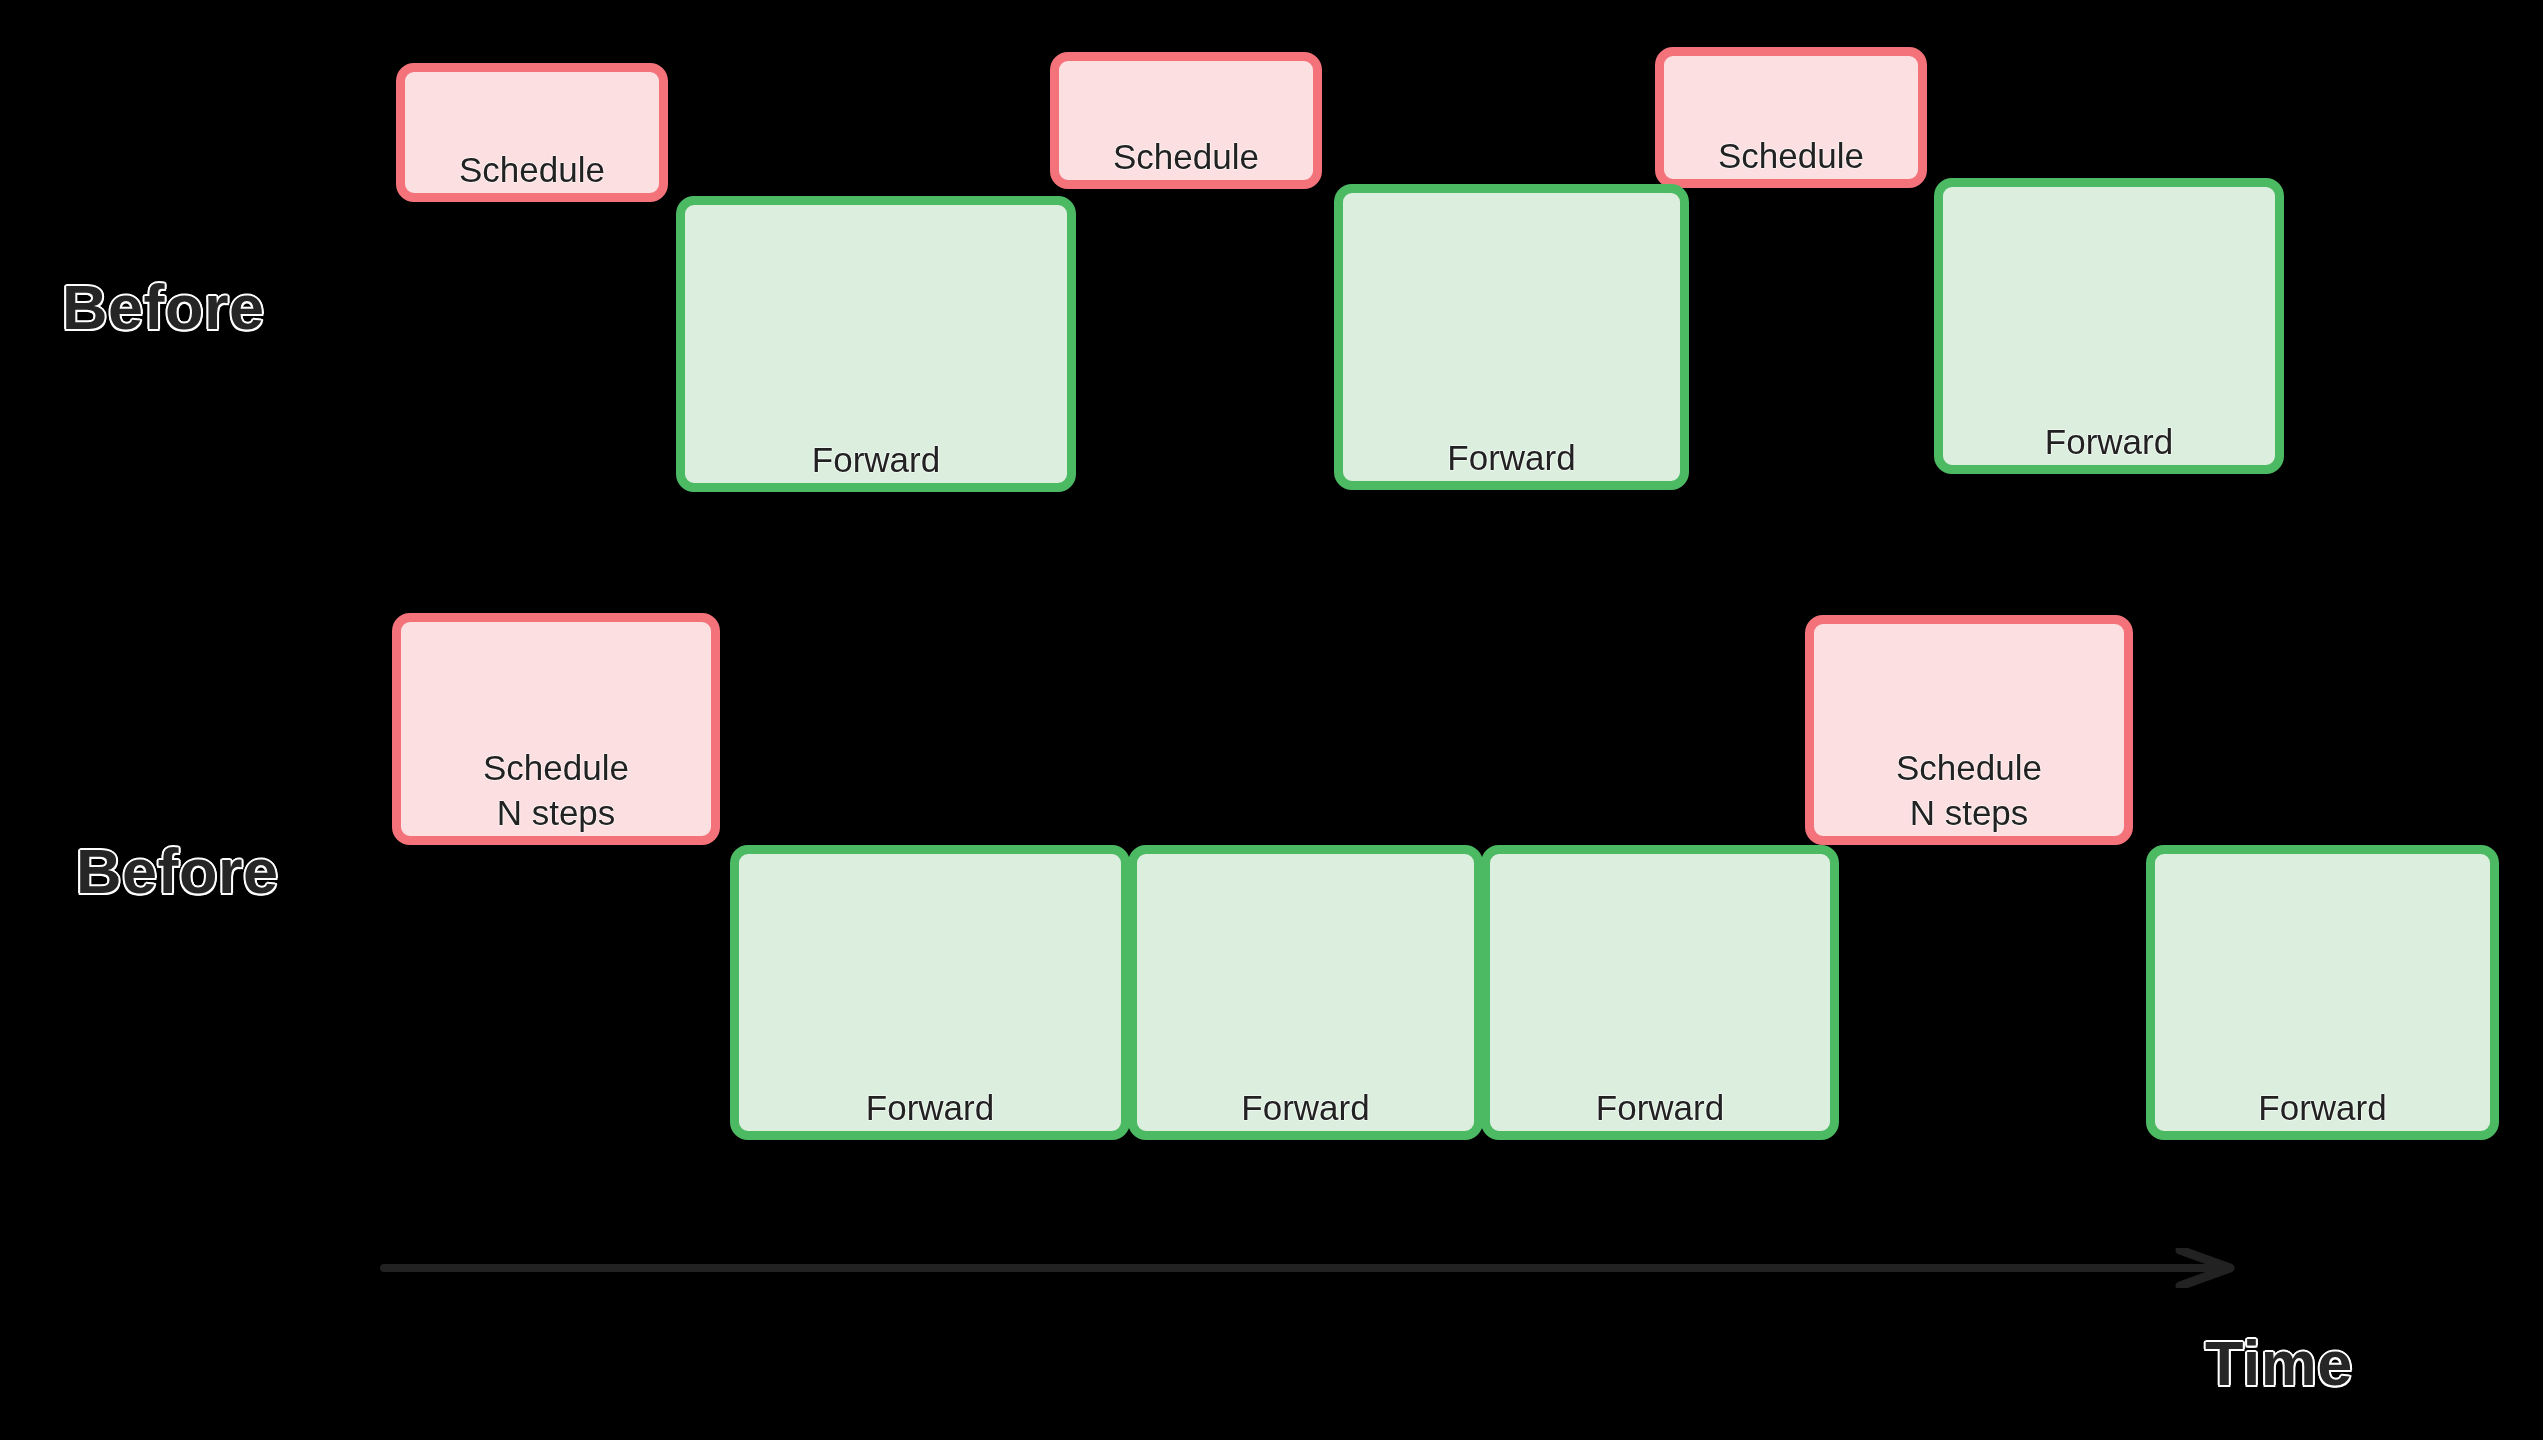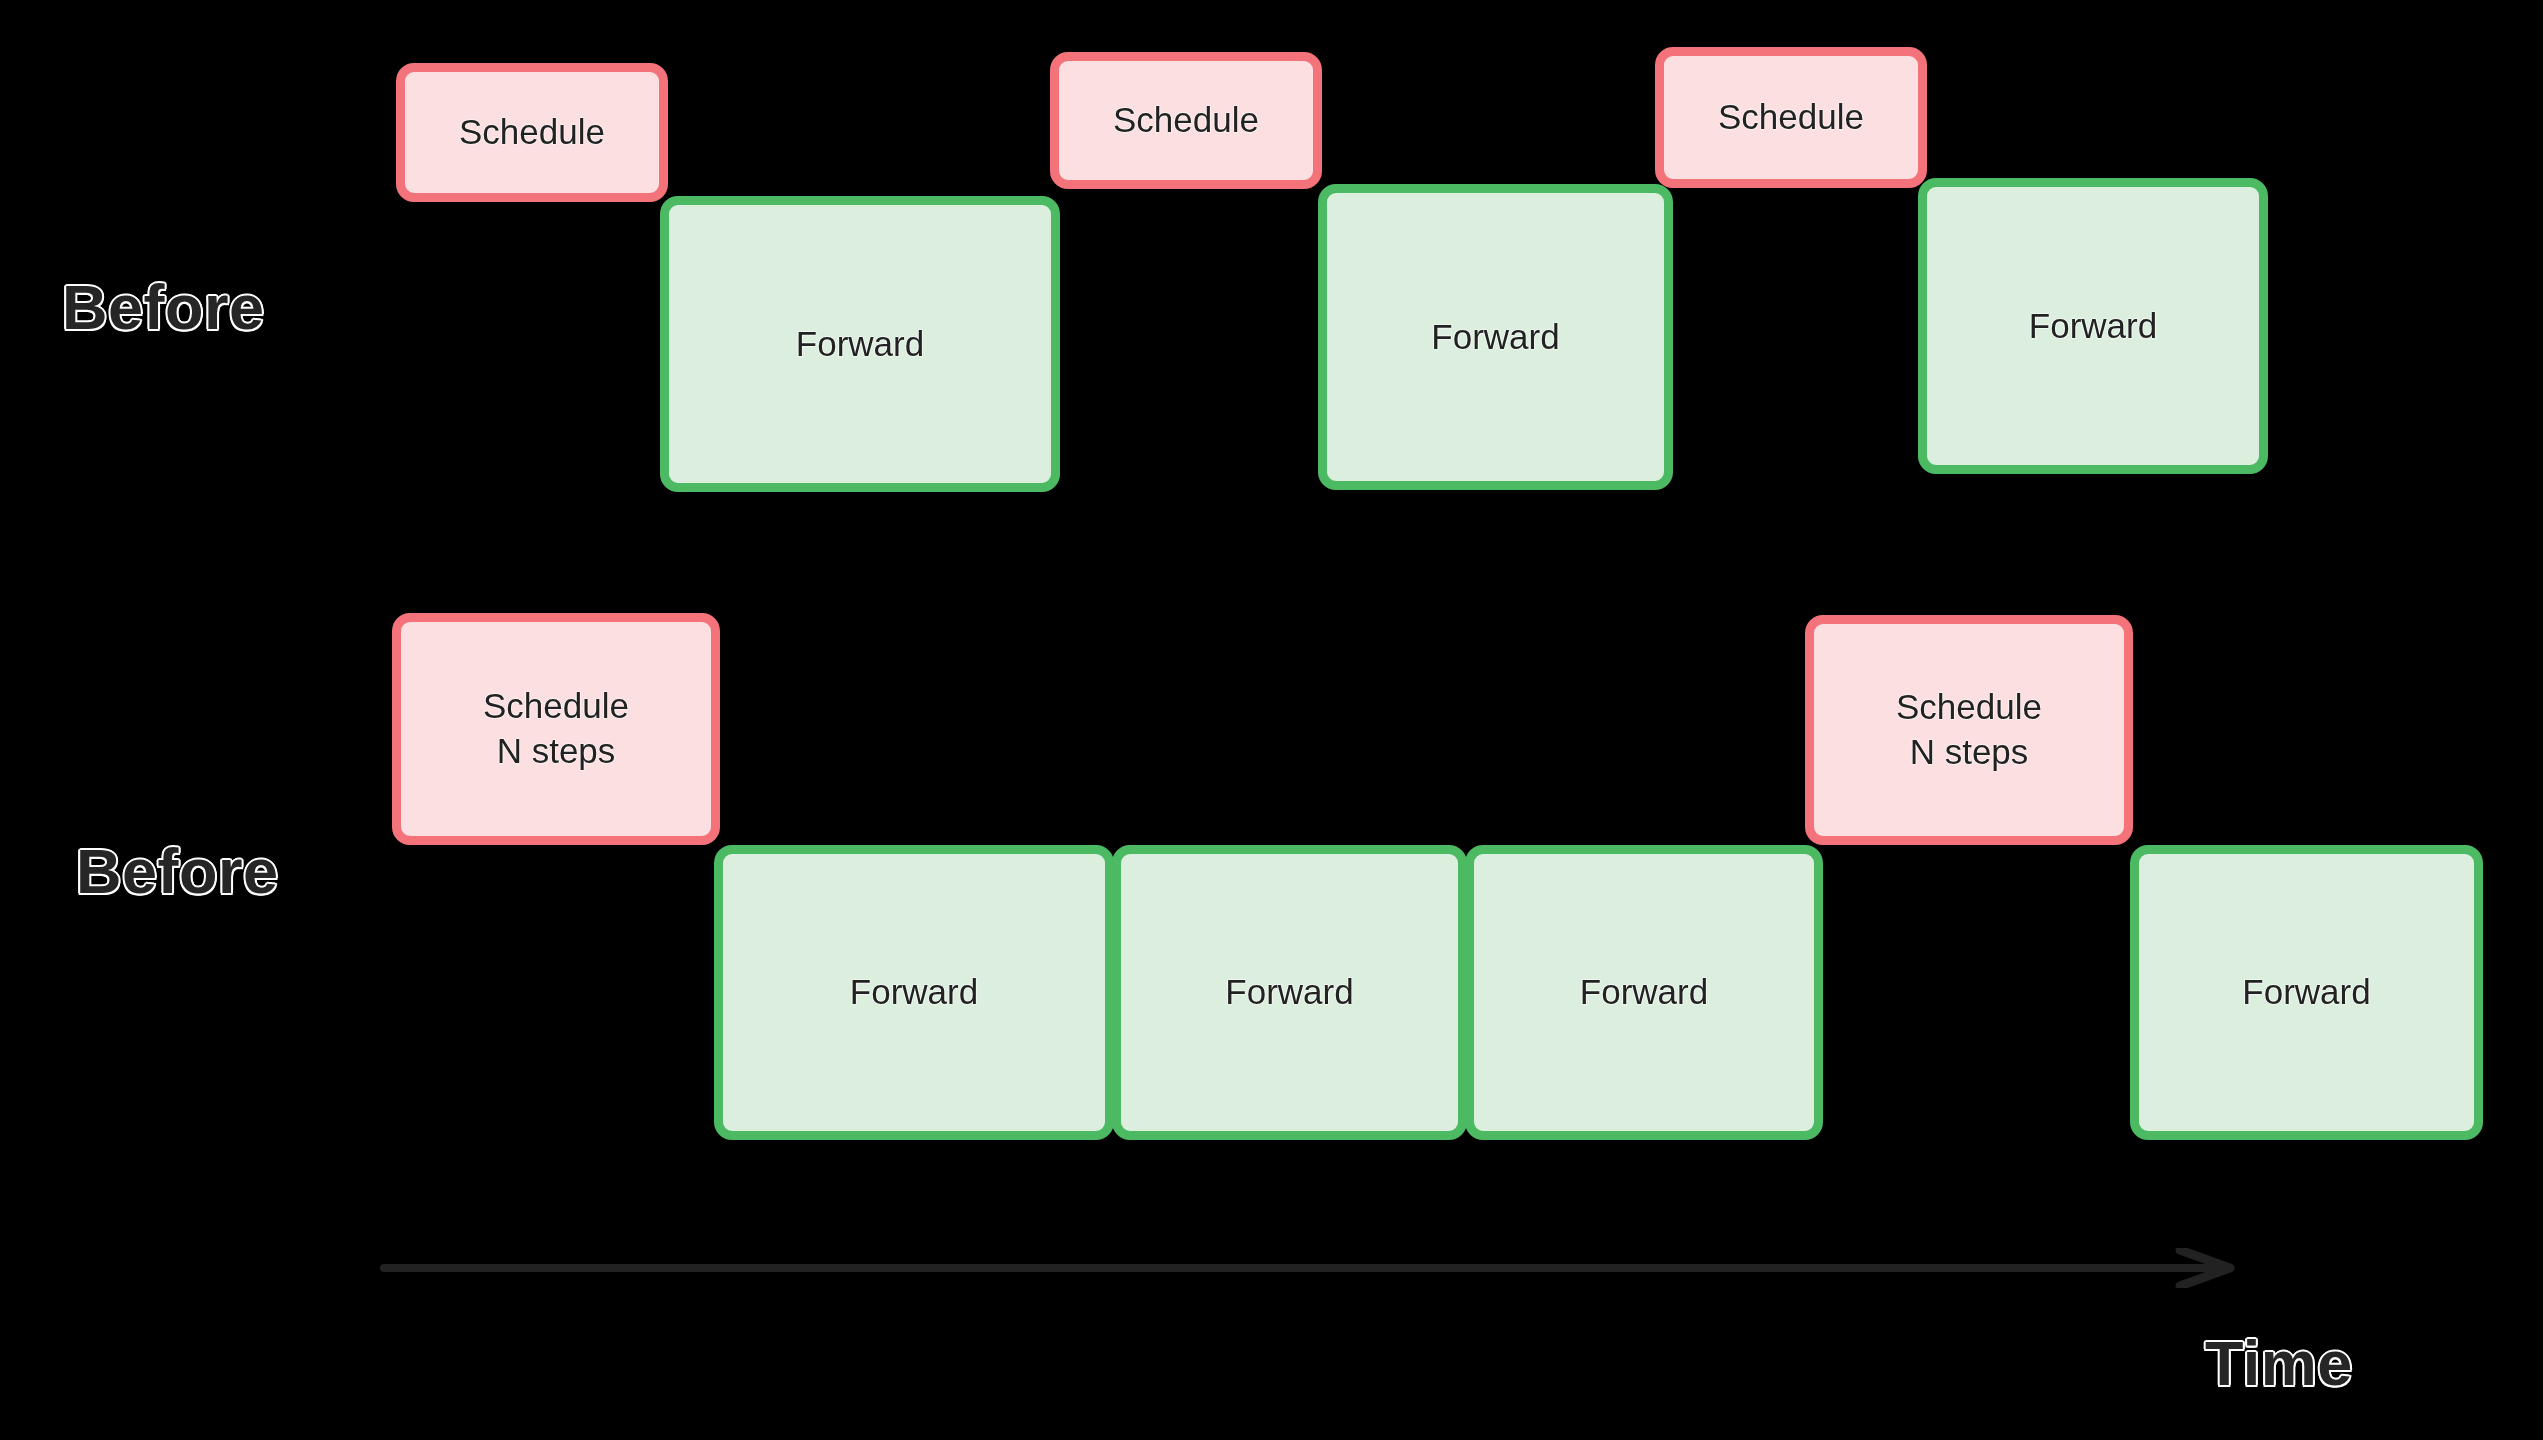--- a/index.html
+++ b/index.html
@@ -39,21 +39,21 @@
   }
   .row-label.before { left: 62px;  top: 268px; margin-top: 8px; }
   .row-label.after  { left: 76px;  top: 840px; }
   .row-label.time   { left: 2205px; top: 1332px; }
 
   
   .node {
     position: absolute;
     box-sizing: border-box;
     display: flex;
-    align-items: center;
+    align-items: flex-end;
     justify-content: center;
     text-align: center;
     border-radius: 18px;
     border-style: solid;
     font-family: "Liberation Sans", sans-serif;
     font-weight: 400;
     color: #222222;
     line-height: 1.28;
     user-select: none;
   }
@@ -67,20 +67,21 @@
 
   .node.schedule {
     background: #fbdfe1;
     border-color: #f4737b;
     border-width: 9px;
   }
   .node.forward {
     background: #dcefdf;
     border-color: #4cb963;
     border-width: 9px;
+    margin-left: 16px;
   }
 
   
   .row-before .node { font-size: 35px; }
   .row-after  .node { font-size: 35px; }
 
   
   .time-axis {
     position: absolute;
     left: 380px;

